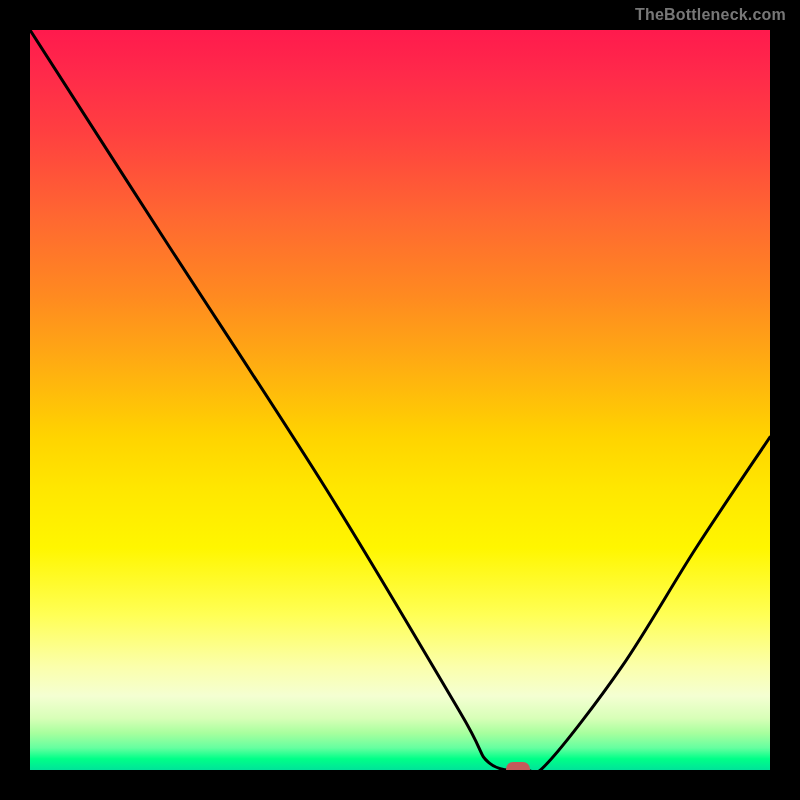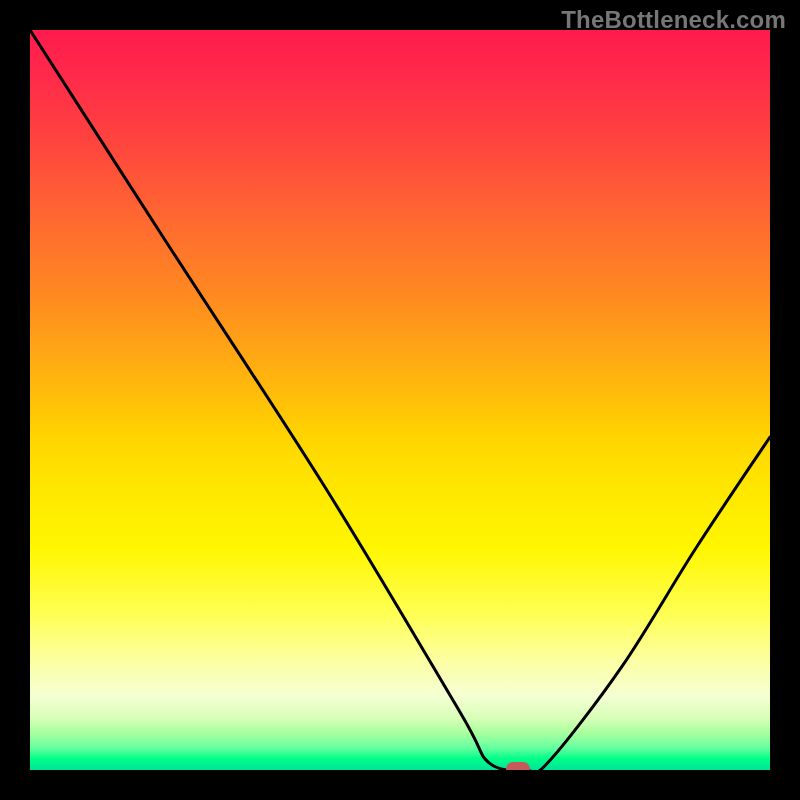--- a/index.html
+++ b/index.html
@@ -15,21 +15,21 @@
     position: relative;
     width: 800px;
     height: 800px;
     background: #000;
   }
   .watermark {
     position: absolute;
     top: 6px;
     right: 14px;
     color: #777;
-    font-size: 24px;
+    font-size: 16px;
     font-weight: 600;
     letter-spacing: 0.2px;
     z-index: 10;
   }
   .plot {
     position: absolute;
     left: 30px;
     top: 30px;
     width: 740px;
     height: 740px;

